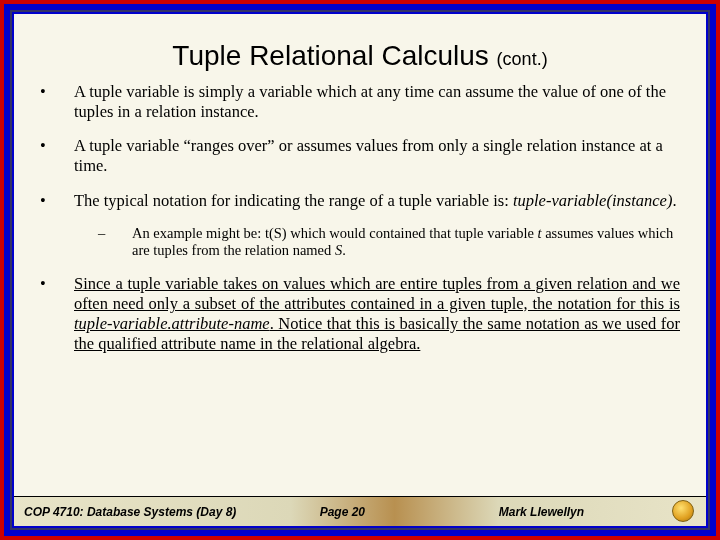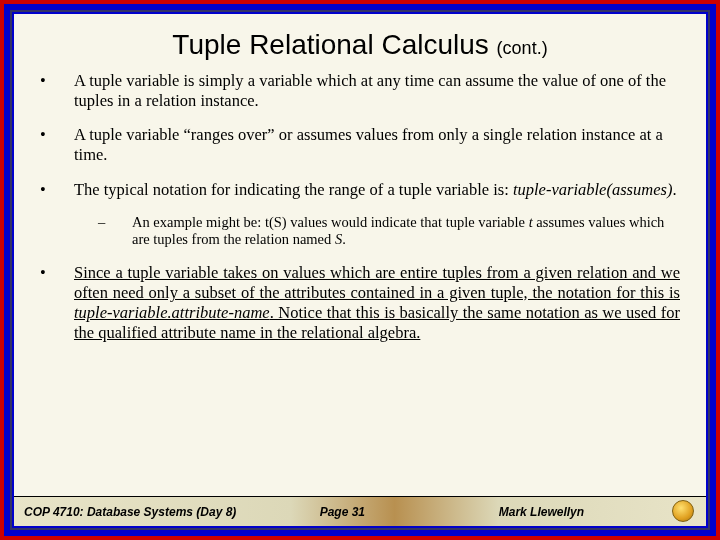--- a/index.html
+++ b/index.html
@@ -32,21 +32,21 @@
     width: 100%;
     height: 100%;
     background: #f8f6ea;
     display: flex;
     flex-direction: column;
   }
   .title {
     text-align: center;
     font-size: 28px;
     font-family: Verdana, Geneva, sans-serif;
-    padding: 15px 0 6px 0;
+    padding: 26px 0 6px 0;
     color: #000;
   }
   .title .cont {
     font-size: 18px;
   }
   .body {
     flex: 1;
     padding: 4px 26px 0 26px;
     font-size: 16.5px;
     color: #000;
@@ -126,43 +126,43 @@
           </div>
 
           <div class="bullet-row">
             <div class="bullet-dot">•</div>
             <div class="bullet-text">A tuple variable “ranges over” or assumes values from only a single relation instance at a time.</div>
           </div>
 
           <div class="bullet-row">
             <div class="bullet-dot">•</div>
             <div class="bullet-text">
-              <span>The typical notation for indicating the range of a tuple variable is: </span><span class="italic">tuple-variable(assumes)</span><span>.</span>
+              <span>The typical notation for indicating the range of a tuple variable is: </span><span class="italic">tuple-variable(instance)</span><span>.</span>
             </div>
           </div>
 
           <div class="sub-row">
             <div class="sub-dash">–</div>
             <div class="bullet-text">
-              <span>An example might be: t(S) values would indicate that tuple variable </span><span class="italic">t</span><span> assumes values which are tuples from the relation named </span><span class="italic">S</span><span>.</span>
+              <span>An example might be: t(S) which would contained that tuple variable </span><span class="italic">t</span><span> assumes values which are tuples from the relation named </span><span class="italic">S</span><span>.</span>
             </div>
           </div>
 
           <div class="bullet-row">
             <div class="bullet-dot">•</div>
             <div class="bullet-text justify">
               <span>Since a tuple variable takes on values which are entire tuples from a given relation and we often need only a subset of the attributes contained in a given tuple, the notation for this is </span><span class="italic">tuple-variable.attribute-name</span><span>.   Notice that this is basically the same notation as we used for the qualified attribute name in the relational algebra.</span>
             </div>
           </div>
 
         </div>
 
         <div class="footer">
           <div class="course">COP 4710: Database Systems (Day 8)</div>
-          <div class="page">Page 31</div>
+          <div class="page">Page 20</div>
           <div class="author">Mark Llewellyn</div>
           <div class="logo"></div>
         </div>
 
       </div>
     </div>
   </div>
 </div>
 
 </body></html>

